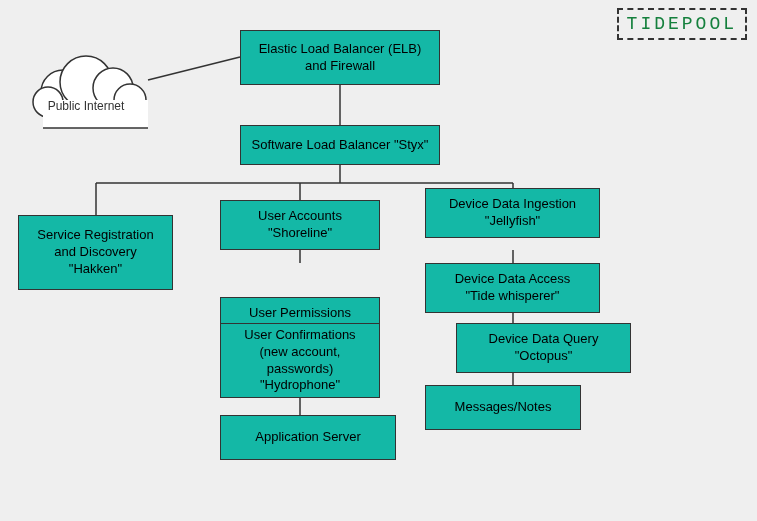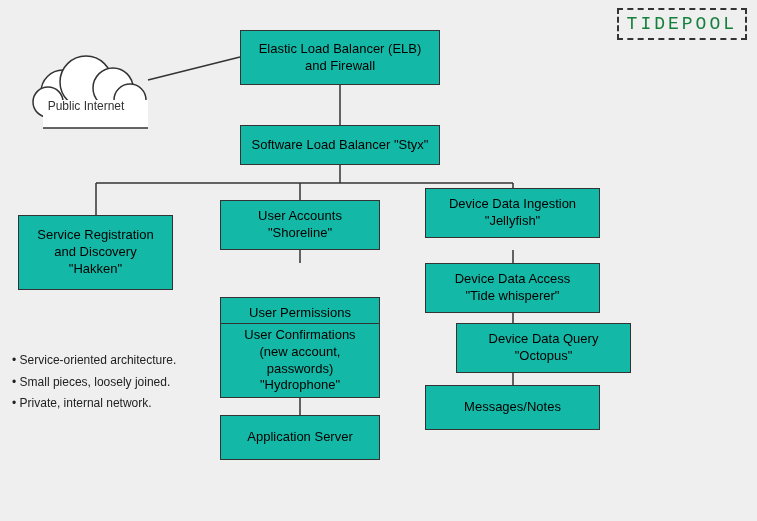--- a/index.html
+++ b/index.html
@@ -139,42 +139,37 @@
 "Gatekeeper"</span>
   </div>
 
   <div class="box" style="left:220px; top:323px; width:160px; height:75px;">
     <span style="white-space:pre-line; text-align:center;">User Confirmations
 (new account,
 passwords)
 "Hydrophone"</span>
   </div>
 
-  <div class="box" style="left:220px; top:415px; width:160px; height:45px;">
+  <div class="box" style="left:220px; top:415px; width:176px; height:45px;">
     <span>Application Server</span>
   </div>
 
   <div class="box" style="left:425px; top:188px; width:175px; height:50px;">
     <span style="white-space:pre-line; text-align:center;">Device Data Ingestion
 "Jellyfish"</span>
   </div>
 
   <div class="box" style="left:425px; top:263px; width:175px; height:50px;">
     <span style="white-space:pre-line; text-align:center;">Device Data Access
 "Tide whisperer"</span>
   </div>
 
   <div class="box" style="left:425px; top:323px; width:175px; height:50px;margin-left:31px;">
     <span style="white-space:pre-line; text-align:center;">Device Data Query
 "Octopus"</span>
   </div>
 
-  <div class="box" style="left:425px; top:385px; width:175px; height:45px;">
+  <div class="box" style="left:425px; top:385px; width:156px; height:45px;">
     <span>Messages/Notes</span>
   </div>
 
-  <div class="bullet-list">
-    <p>Service-oriented architecture.</p>
-    <p>Small pieces, loosely joined.</p>
-    <p>Private, internal network.</p>
-  </div>
 
 </div>
 
 </body></html>

